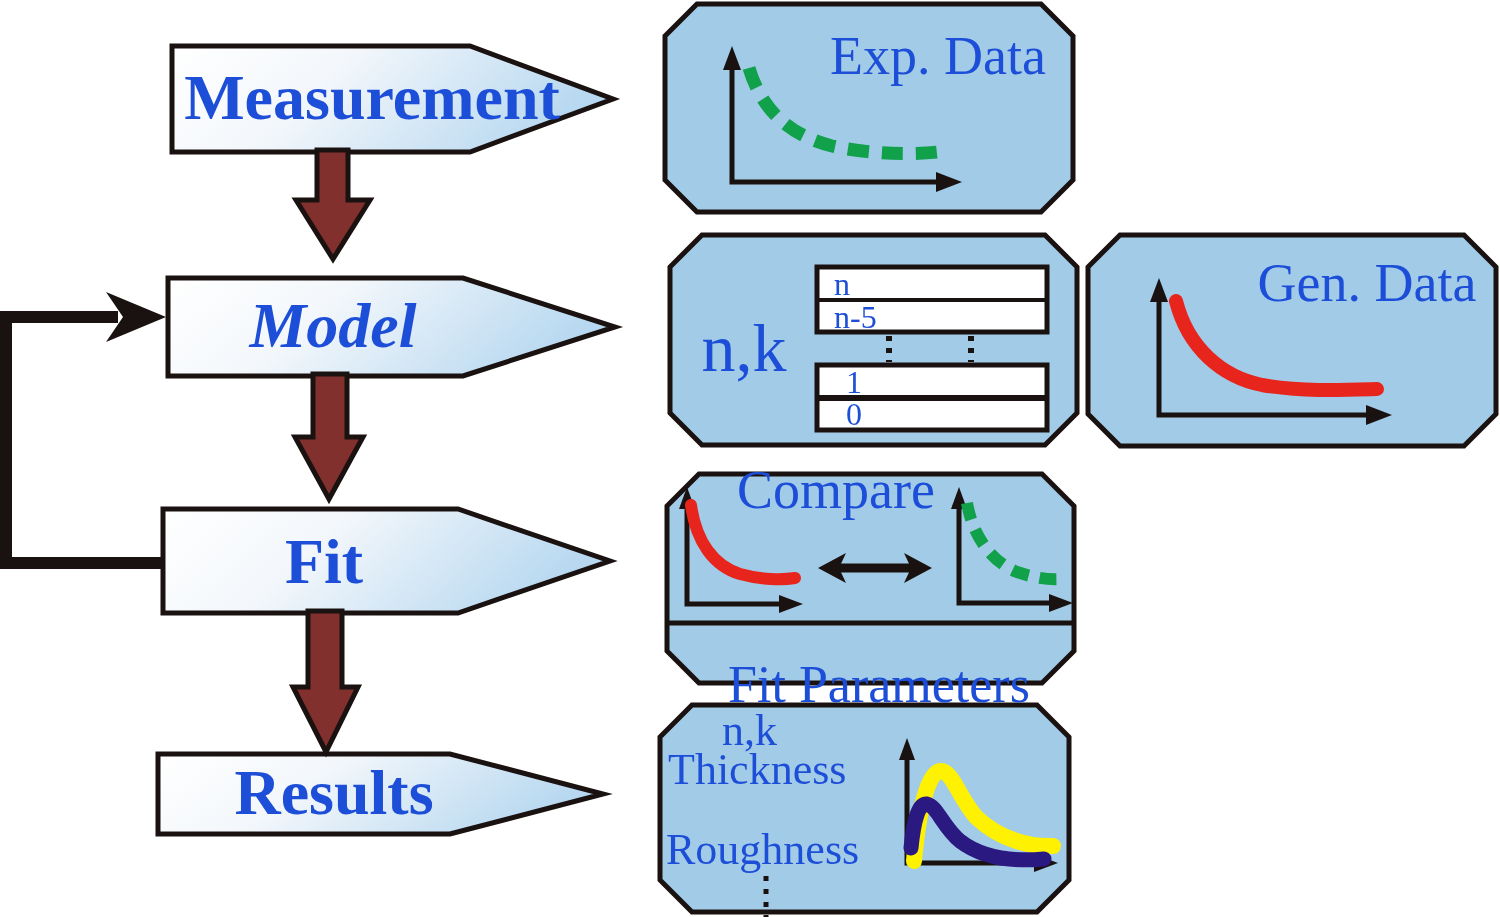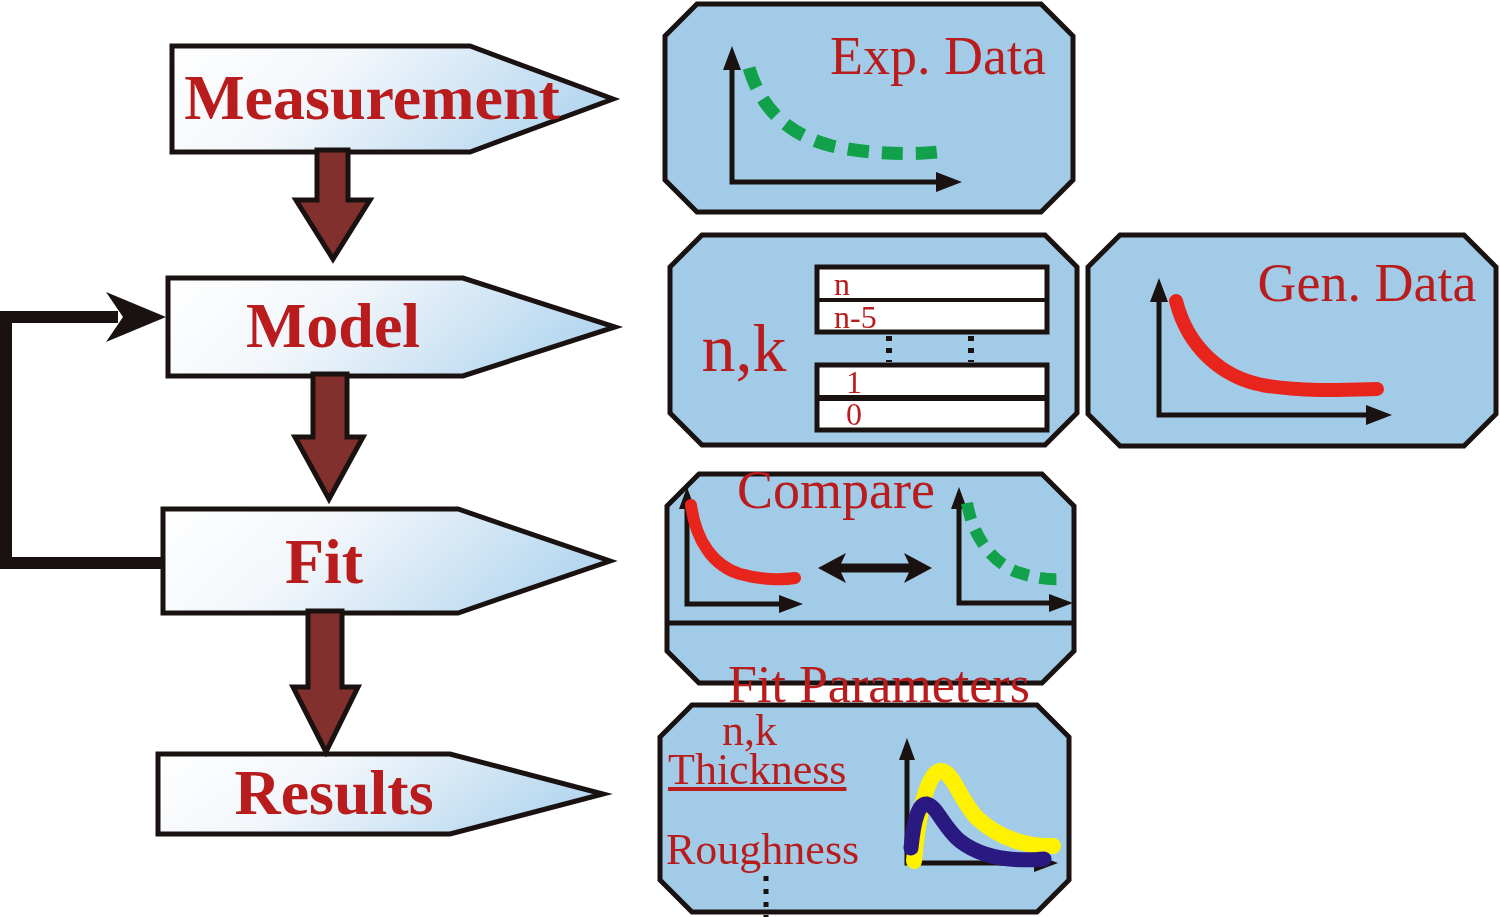--- a/index.html
+++ b/index.html
@@ -1,18 +1,18 @@
 <!DOCTYPE html>
 <html><head>
 <meta charset="utf-8">
 <style>
   html,body{margin:0;padding:0;background:#ffffff;}
   .canvas{
     position:relative;width:1500px;height:917px;background:#ffffff;
-    font-family:"Liberation Serif", serif;color:#b91c1c;overflow:hidden;
+    font-family:"Liberation Serif", serif;color:#1d4ed8;overflow:hidden;
   }
   .svg-layer{position:absolute;left:0;top:0;}
   .label{position:absolute;white-space:nowrap;line-height:1;transform:translate(-50%,-50%);}
   .label-left{position:absolute;white-space:nowrap;line-height:1;transform:translate(0,-50%);}
   .step-label{font-weight:bold;font-size:64px;letter-spacing:0px;}
   .panel-title{font-size:54px;}
   .nk-big{font-size:68px;}
   .layer-label{font-size:32px;}
   .footer-title{font-size:52px;}
   .results-item{font-size:44px;}
@@ -98,34 +98,34 @@
       <path d="M907,738 L899,760 L915,760 Z" fill="#1a1211"></path>
       <path d="M1058,863 L1034,854 L1034,872 Z" fill="#1a1211"></path>
       <path d="M914,861 C919,806 929,770 941,771 C953,772 958,796 976,817 C1001,841 1032,847 1053,846" fill="none" stroke="#fef102" stroke-width="16" stroke-linecap="round"></path>
       <path d="M911,848 C914,818 919,803 927,804 C937,806 943,827 960,841 C986,861 1022,861 1044,859" fill="none" stroke="#2b1982" stroke-width="15" stroke-linecap="round"></path>
     </g>
 
     <path d="M766,876 V917" fill="none" stroke="#1a1211" stroke-width="5" stroke-dasharray="5 8"></path>
   </svg>
 
   <div class="label step-label" style="left:372px;top:98px;">Measurement</div>
-  <div class="label step-label" style="left:333px;top:326px;">Model</div>
+  <div class="label step-label" style="left:333px;top:326px;font-style:italic;">Model</div>
   <div class="label step-label" style="left:324px;top:562px;">Fit</div>
   <div class="label step-label" style="left:334px;top:793px;">Results</div>
 
   <div class="label panel-title" style="left:938px;top:56px;">Exp. Data</div>
 
   <div class="label nk-big" style="left:744px;top:348px;">n,k</div>
   <div class="label-left layer-label" style="left:834px;top:284px;">n</div>
   <div class="label-left layer-label" style="left:834px;top:317px;">n-5</div>
   <div class="label-left layer-label" style="left:846px;top:382px;">1</div>
   <div class="label-left layer-label" style="left:846px;top:414px;">0</div>
 
   <div class="label panel-title" style="left:1367px;top:283px;">Gen. Data</div>
 
   <div class="label panel-title" style="left:836px;top:490px;">Compare</div>
   <div class="label footer-title" style="left:879px;top:653px;margin-top:32px;">Fit Parameters</div>
 
   <div class="label-left results-item" style="left:722px;top:731px;">n,k</div>
-  <div class="label-left results-item" style="left:668px;top:770px;text-decoration:underline;">Thickness</div>
+  <div class="label-left results-item" style="left:668px;top:770px;">Thickness</div>
   <div class="label-left results-item" style="left:666px;top:813px;margin-top:37px;">Roughness</div>
 
 </div>
 
 </body></html>

